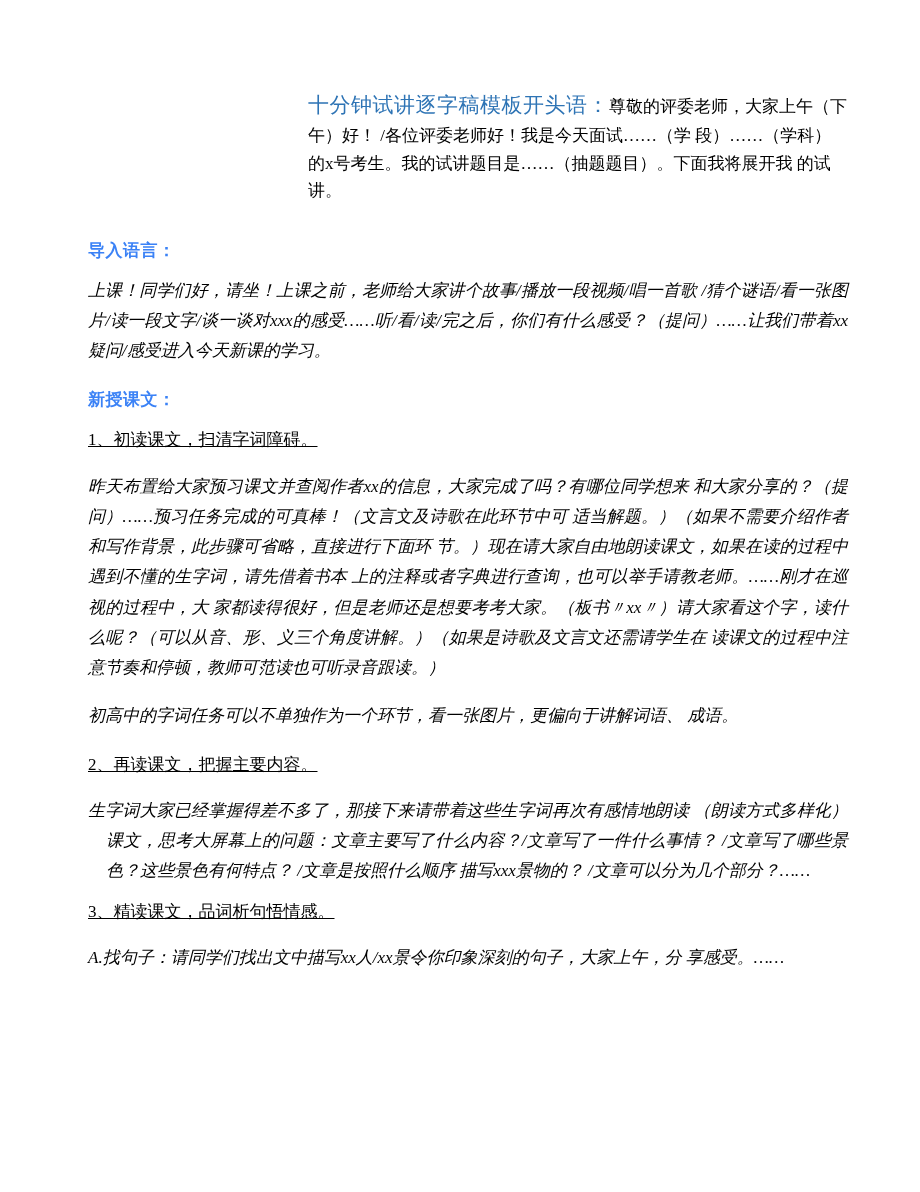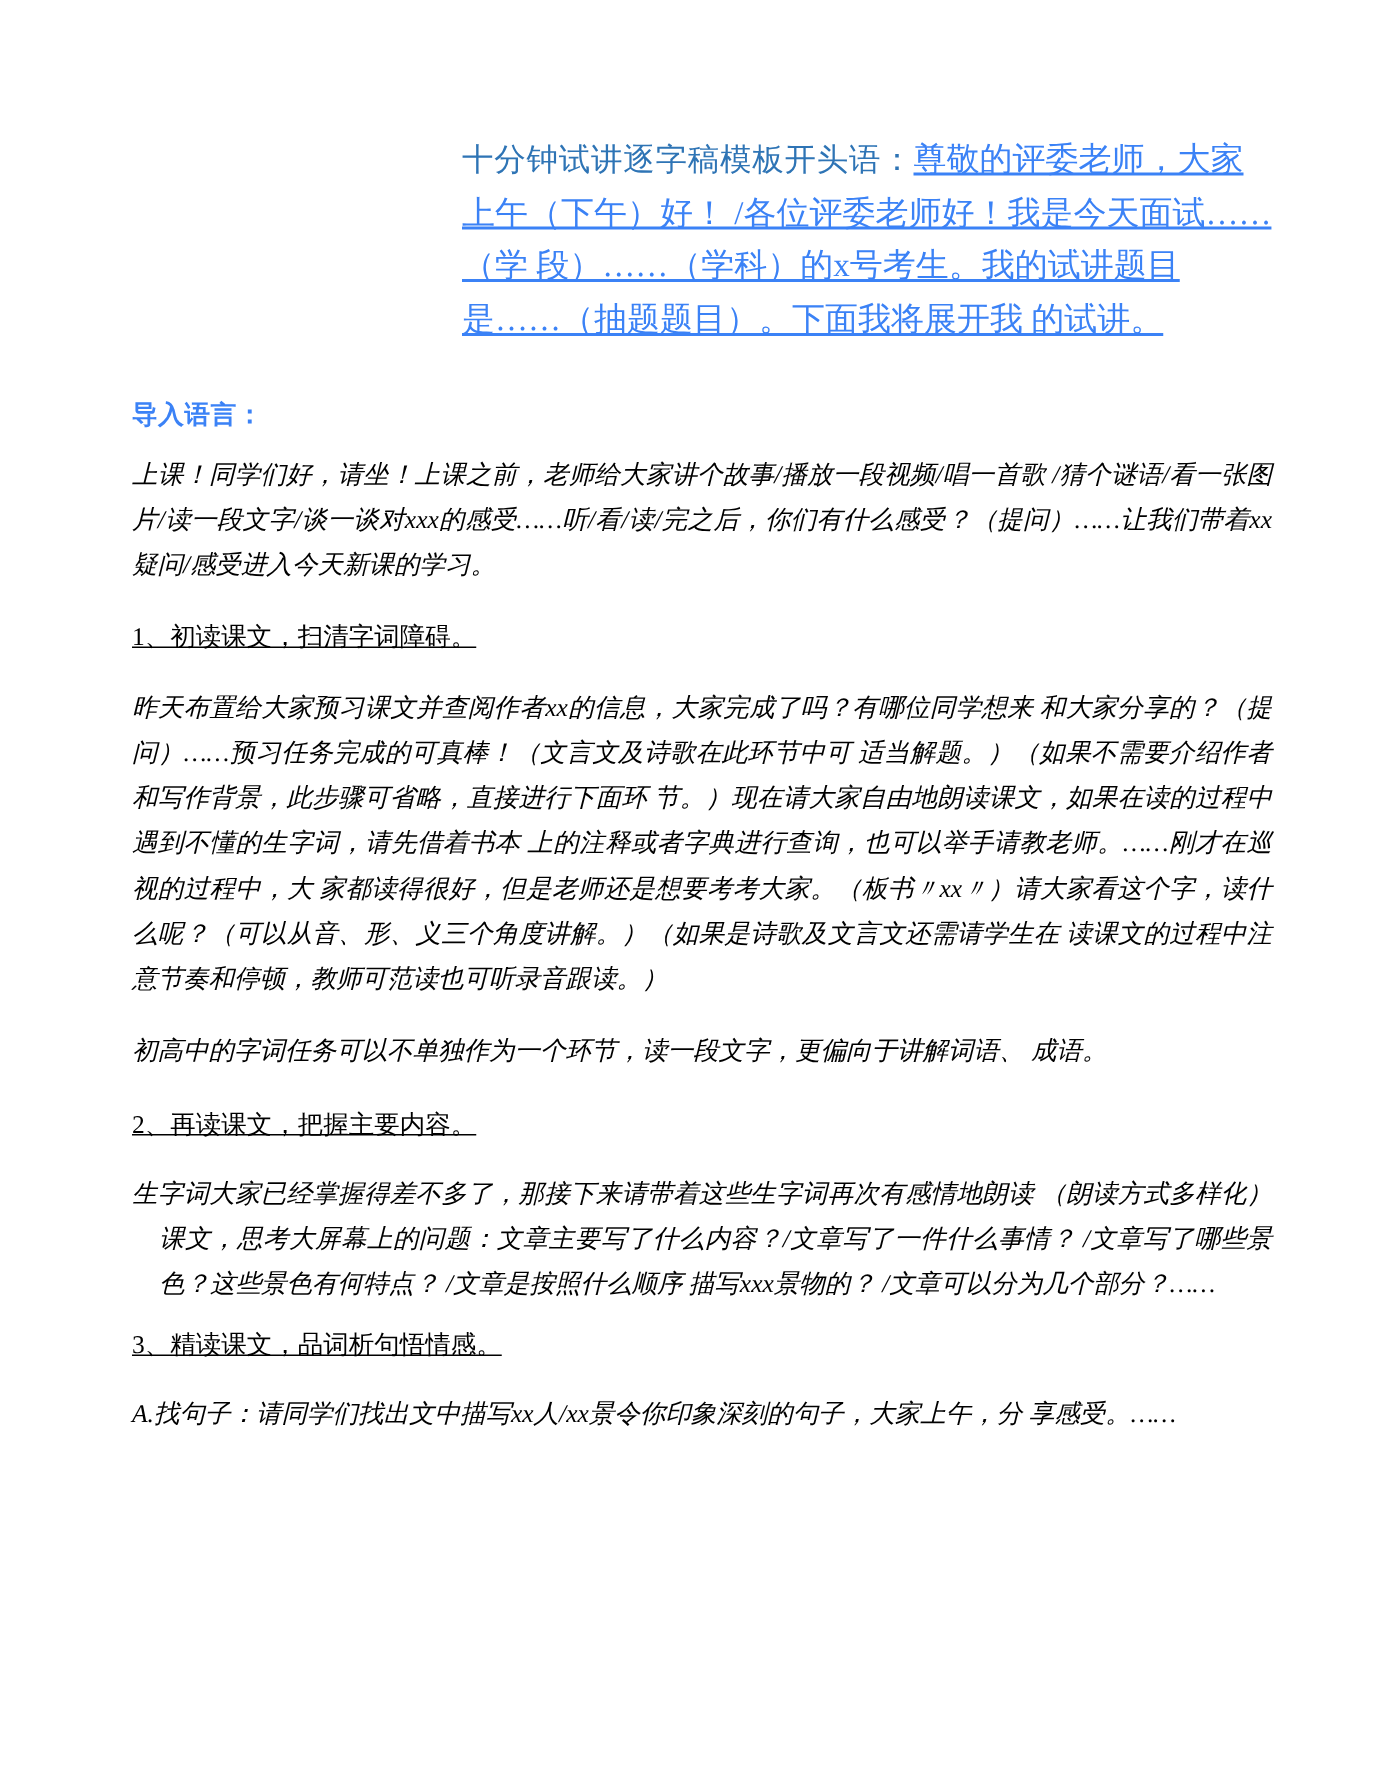--- a/index.html
+++ b/index.html
@@ -25,24 +25,23 @@
     margin-bottom: 34px;
   }
   .title-main {
     color: #2E74B5;
     font-size: 21px;
     line-height: 1.62;
     letter-spacing: 0.5px;
     text-align: center;
   }
   .title-sub {
-    color: #3b82f6;
-    font-size: 22px;
+    color: #000000;
+    font-size: 17px;
     line-height: 1.62;
-    text-decoration: underline;
   }
   .heading {
     color: #3b82f6;
     font-weight: bold;
     font-size: 17px;
     margin: 22px 0 14px 0;
     letter-spacing: 0.5px;
   }
   p.body-text {
     font-size: 17px;
@@ -71,26 +70,27 @@
 
 <div class="page">
 
   <div class="title-block">
     <span class="title-main">十分钟试讲逐字稿模板开头语：</span><span class="title-sub">尊敬的评委老师，大家上午（下午）好！ /各位评委老师好！我是今天面试……（学 段）……（学科）的x号考生。我的试讲题目是……（抽题题目）。下面我将展开我 的试讲。</span>
   </div>
 
   <div class="heading">导入语言：</div>
   <p class="body-text">上课！同学们好，请坐！上课之前，老师给大家讲个故事/播放一段视频/唱一首歌 /猜个谜语/看一张图片/读一段文字/谈一谈对xxx的感受……听/看/读/完之后，你们有什么感受？（提问）……让我们带着xx疑问/感受进入今天新课的学习。</p>
 
+  <div class="heading">新授课文：</div>
 
   <p class="num-item">1、初读课文，扫清字词障碍。</p>
 
   <p class="body-text">昨天布置给大家预习课文并查阅作者xx的信息，大家完成了吗？有哪位同学想来 和大家分享的？（提问）……预习任务完成的可真棒！（文言文及诗歌在此环节中可 适当解题。）（如果不需要介绍作者和写作背景，此步骤可省略，直接进行下面环 节。）现在请大家自由地朗读课文，如果在读的过程中遇到不懂的生字词，请先借着书本 上的注释或者字典进行查询，也可以举手请教老师。……刚才在巡视的过程中，大 家都读得很好，但是老师还是想要考考大家。（板书〃xx〃）请大家看这个字，读什 么呢？（可以从音、形、义三个角度讲解。）（如果是诗歌及文言文还需请学生在 读课文的过程中注意节奏和停顿，教师可范读也可听录音跟读。）</p>
 
-  <p class="body-text">初高中的字词任务可以不单独作为一个环节，读一段文字，更偏向于讲解词语、 成语。</p>
+  <p class="body-text">初高中的字词任务可以不单独作为一个环节，看一张图片，更偏向于讲解词语、 成语。</p>
 
   <p class="num-item">2、再读课文，把握主要内容。</p>
 
   <p class="body-text tight indent-hang">生字词大家已经掌握得差不多了，那接下来请带着这些生字词再次有感情地朗读 （朗读方式多样化）课文，思考大屏幕上的问题：文章主要写了什么内容？/文章写了一件什么事情？ /文章写了哪些景色？这些景色有何特点？ /文章是按照什么顺序 描写xxx景物的？ /文章可以分为几个部分？……</p>
 
   <p class="num-item">3、精读课文，品词析句悟情感。</p>
 
   <p class="body-text">A.找句子：请同学们找出文中描写xx人/xx景令你印象深刻的句子，大家上午，分 享感受。……</p>
 
 </div>

